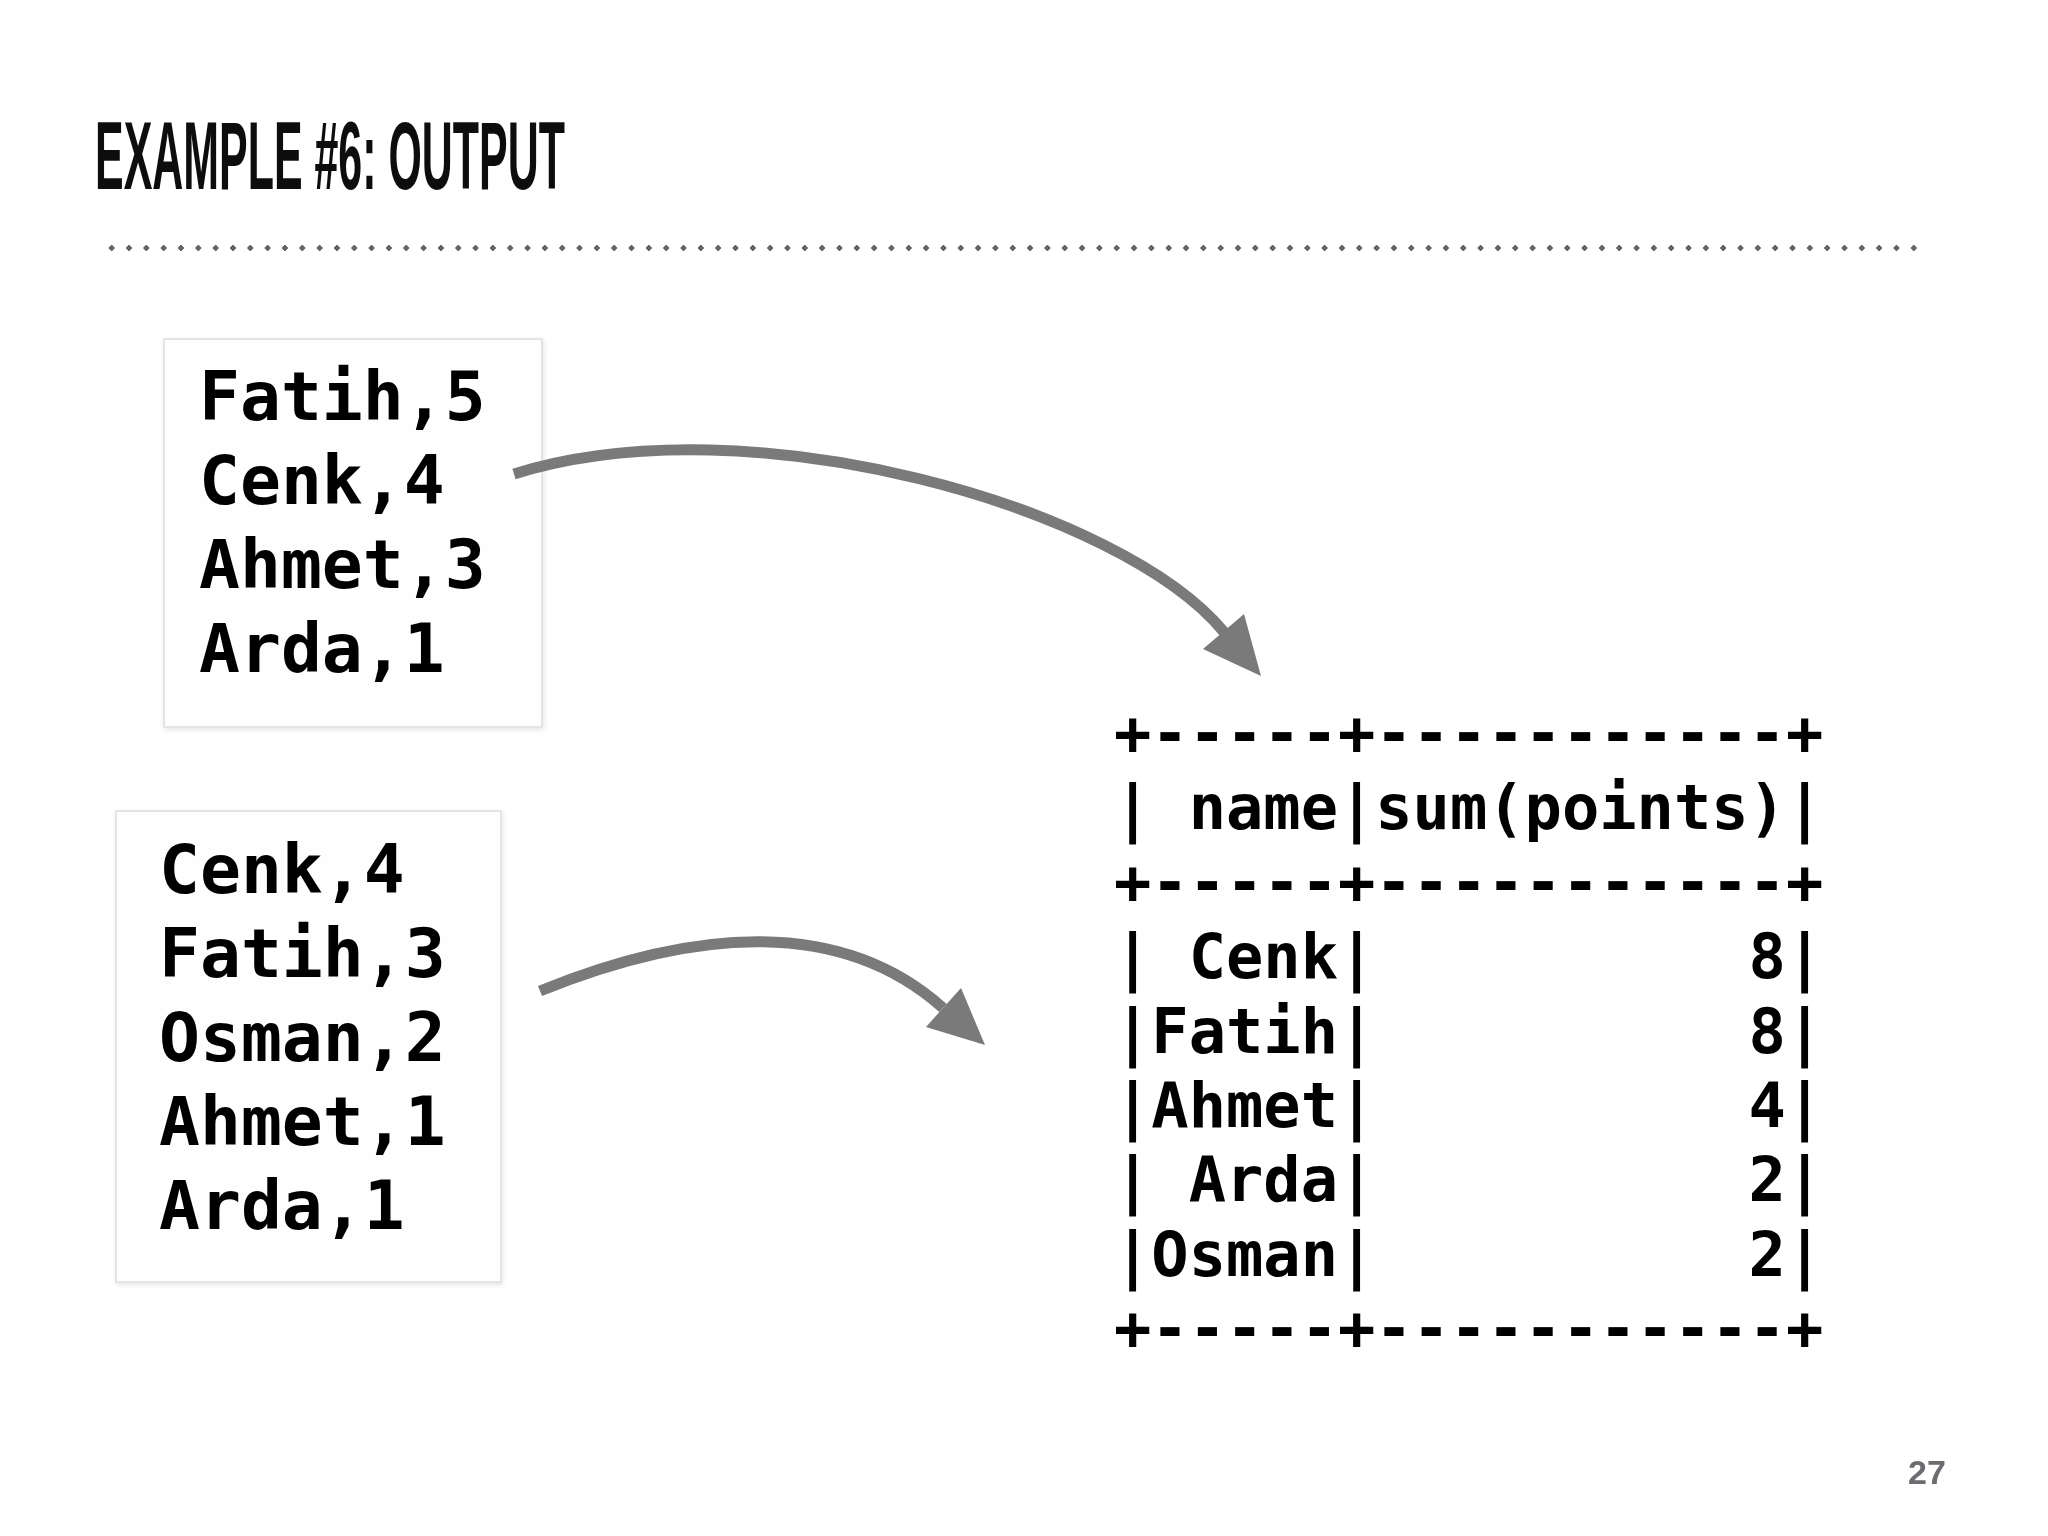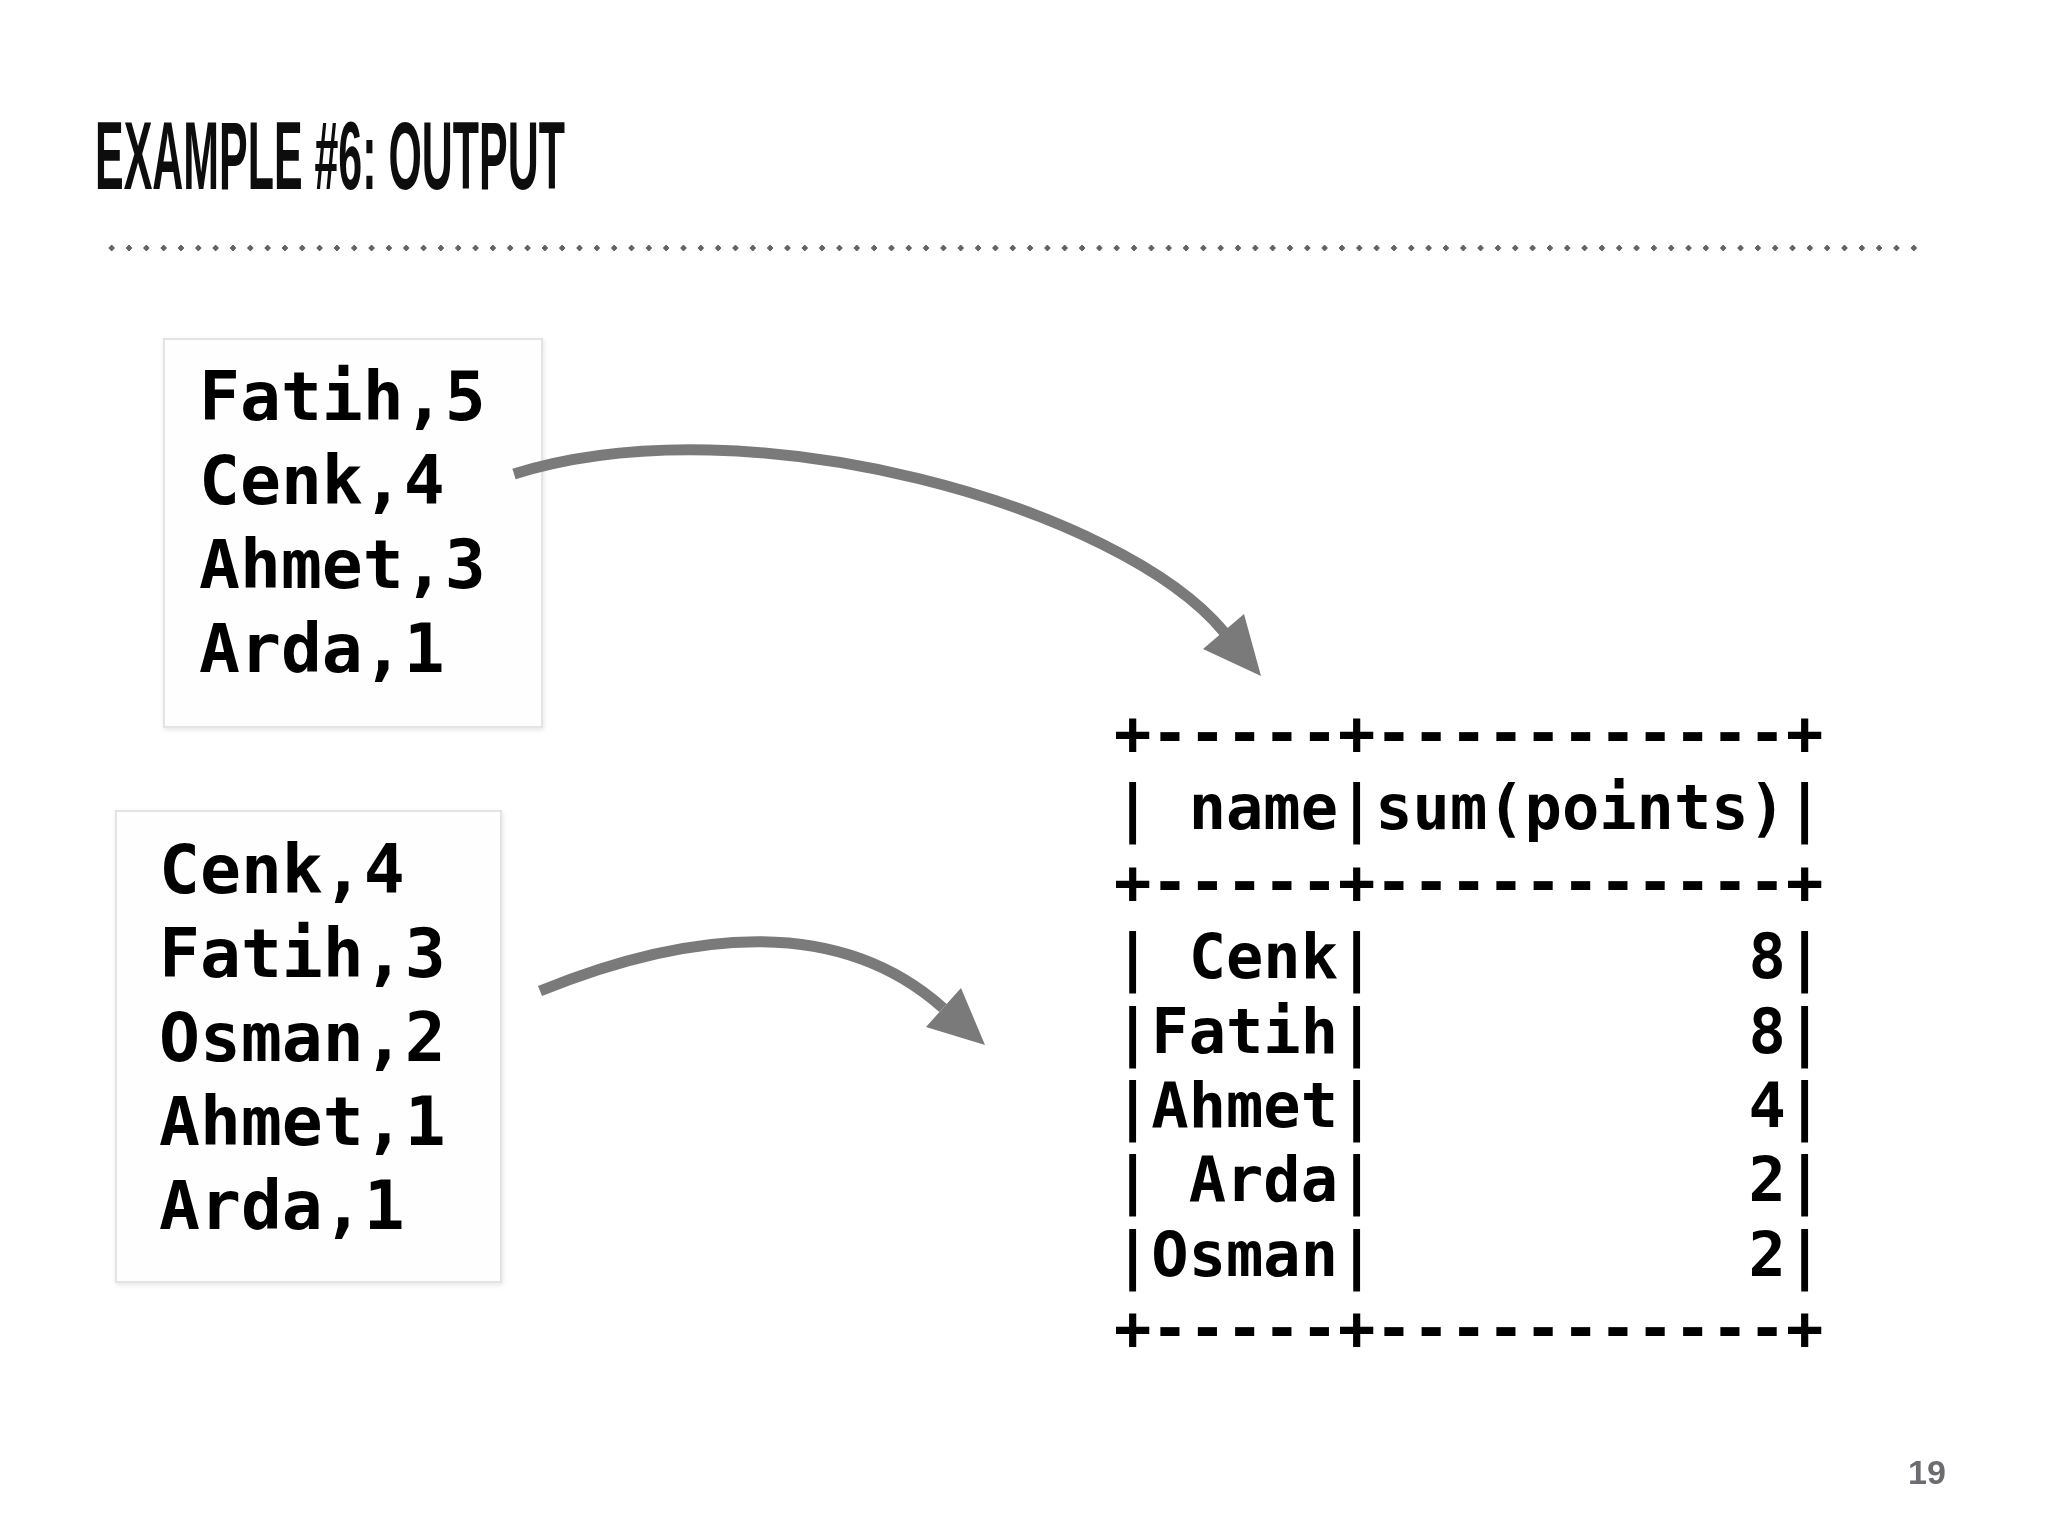--- a/index.html
+++ b/index.html
@@ -146,15 +146,15 @@
   <pre class="output-table">+-----+-----------+
 | name|sum(points)|
 +-----+-----------+
 | Cenk|          8|
 |Fatih|          8|
 |Ahmet|          4|
 | Arda|          2|
 |Osman|          2|
 +-----+-----------+</pre>
 
-  <div class="page-number">19</div>
+  <div class="page-number">27</div>
 
 </div>
 
 </body></html>

